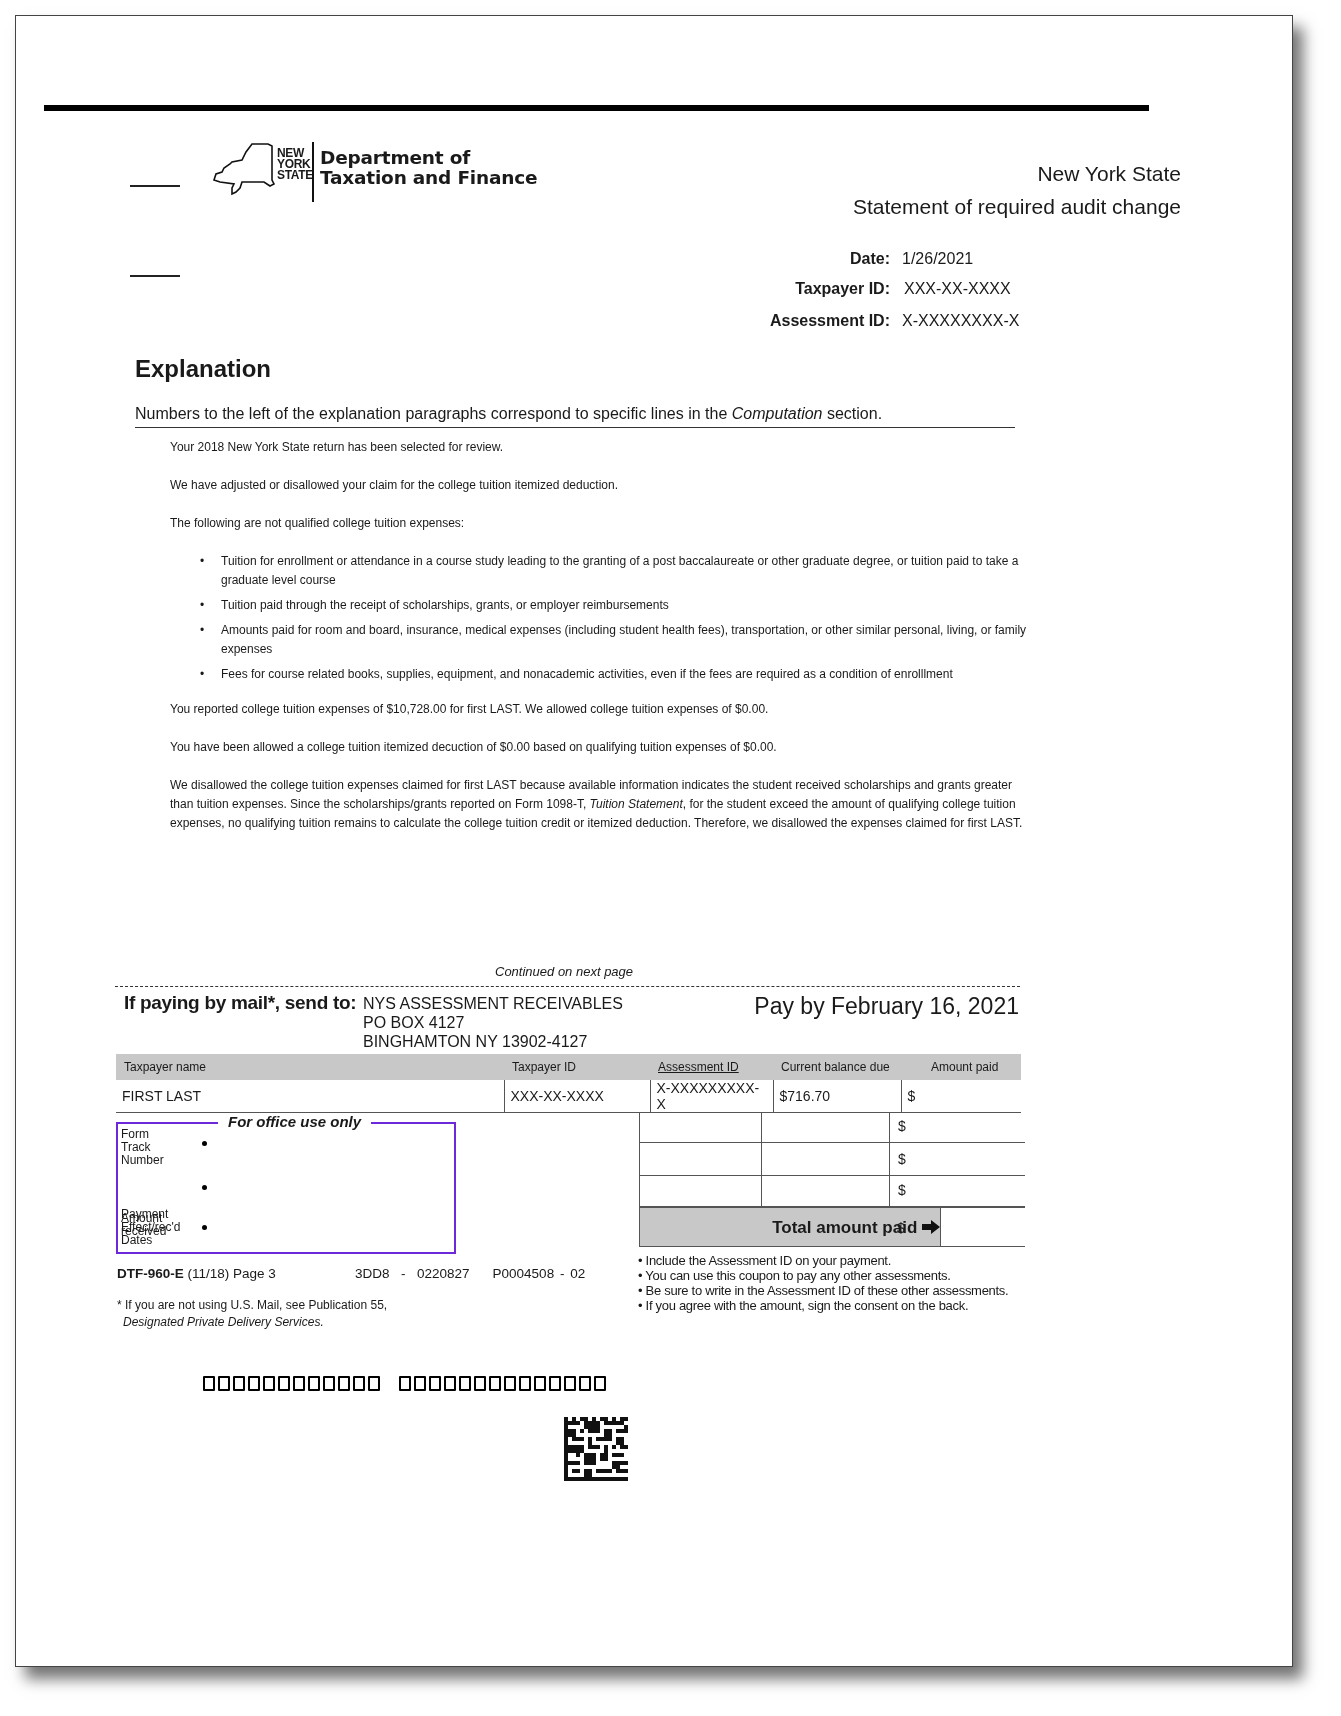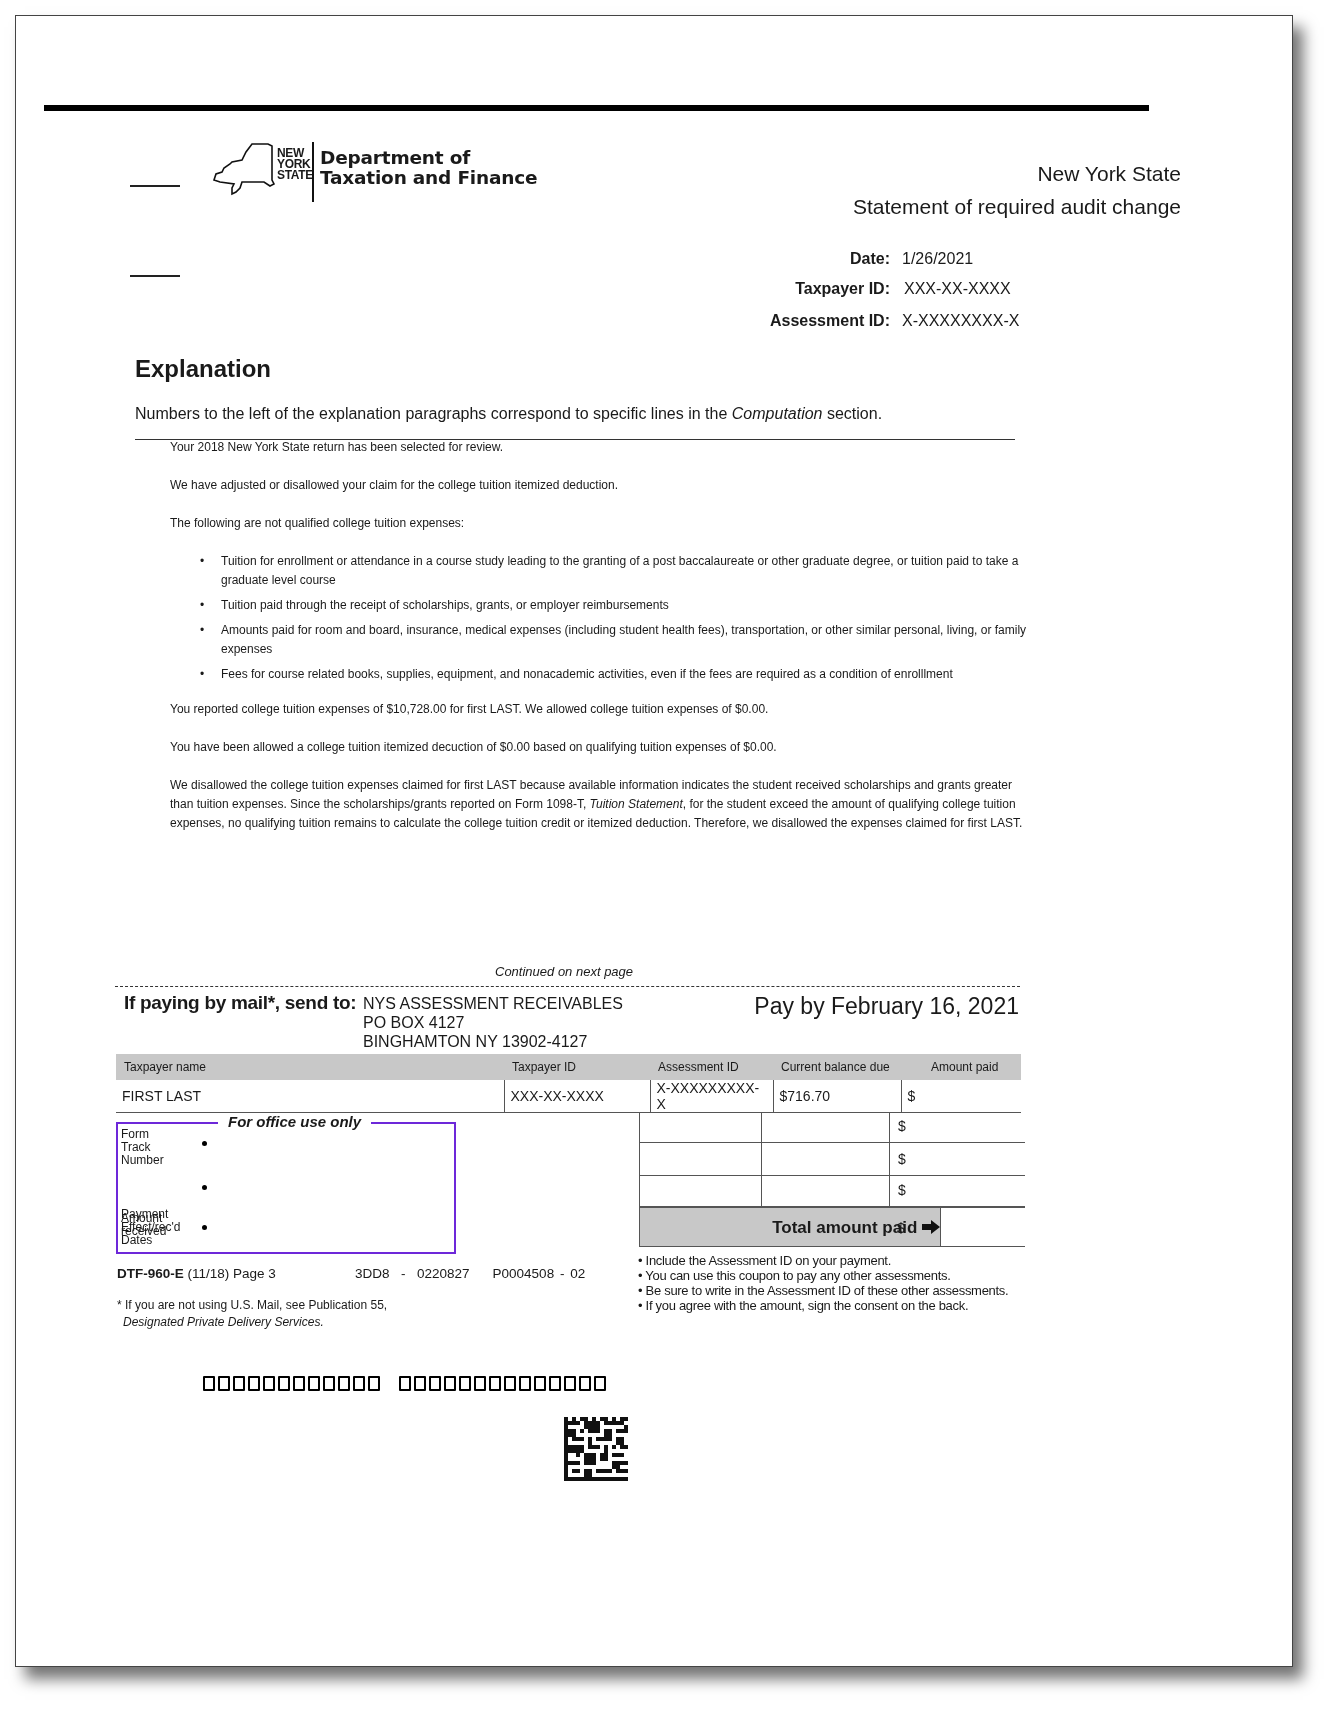--- a/index.html
+++ b/index.html
@@ -9,21 +9,21 @@
   .topbar { left: 44px; top: 105px; width: 1105px; height: 6px; background: #000; }
   .tick { height: 2px; width: 50px; background: #222; }
   .logo { left: 212px; top: 140px; width: 330px; height: 70px; }
   .logo .nys { position: absolute; left: 65px; top: 8px; font-weight: bold; font-size: 12px; line-height: 11px; letter-spacing: -0.3px; }
   .logo .vbar { position: absolute; left: 100px; top: 2px; width: 2px; height: 60px; background: #111; }
   .logo .dept { position: absolute; left: 108px; top: 8px; font-size: 18.5px; font-weight: bold; line-height: 20px; font-family: "DejaVu Sans", sans-serif; letter-spacing: -0.2px; }
   .title1 { right: 160px; top: 162px; font-size: 21px; font-weight: normal; text-align: right; }
   .title2 { right: 160px; top: 195px; font-size: 21px; text-align: right; }
   .lbl { font-weight: bold; display: inline-block; text-align: right; }
   h2.expl { position: absolute; left: 135px; top: 355px; margin: 0; font-size: 24px; font-weight: bold; font-family: "Liberation Sans", sans-serif; }
-  .note { left: 135px; top: 405px; width: 880px; font-size: 16px; border-bottom: 1px solid #333; padding-bottom: 16px; }
+  .note { left: 135px; top: 405px; width: 880px; font-size: 16px; border-bottom: 1px solid #333; padding-bottom: 4px; }
   .body { left: 170px; top: 438px; width: 860px; font-size: 12px; line-height: 19px; }
   .body p { margin: 0 0 19px 0; }
   .body ul { margin: 0 0 16px 0; padding-left: 30px; list-style: none; }
   .body li { position: relative; padding-left: 21px; margin-bottom: 6px; }
   .body li .bullet { position: absolute; left: 0; top: 0; }
   .cont { left: 495px; top: 964px; font-size: 13px; font-style: italic; }
   .dash { left: 115px; top: 986px; width: 905px; border-top: 1.5px dashed #333; }
   .paymail { left: 124px; top: 992px; font-size: 19px; font-weight: bold; letter-spacing: -0.3px; }
   .addr { left: 363px; top: 994px; font-size: 16px; line-height: 19px; }
   .payby { right: 322px; top: 993px; font-size: 23px; }
@@ -113,21 +113,21 @@
   <div>PO BOX 4127</div>
   <div>BINGHAMTON NY  13902-4127</div>
 </div>
 <div class="abs payby">Pay by February 16, 2021</div>
 
 <table class="coupon">
   <thead>
     <tr>
       <th style="width:372px;">Taxpayer name</th>
       <th style="width:130px;">Taxpayer ID</th>
-      <th style="width:107px;">Assessment ID</th>
+      <th style="width:107px;text-decoration:underline;">Assessment ID</th>
       <th style="width:112px;">Current balance due</th>
       <th style="padding-left:30px;">Amount paid</th>
     </tr>
   </thead>
   <tbody>
     <tr>
       <td>FIRST LAST</td>
       <td class="v">XXX-XX-XXXX</td>
       <td class="v">X-XXXXXXXXX-X</td>
       <td class="v">$716.70</td>

